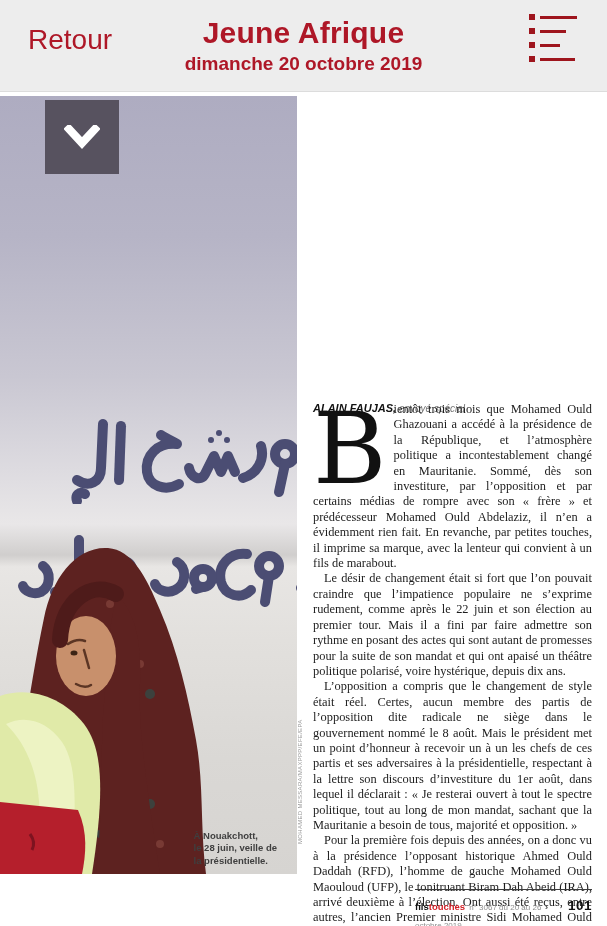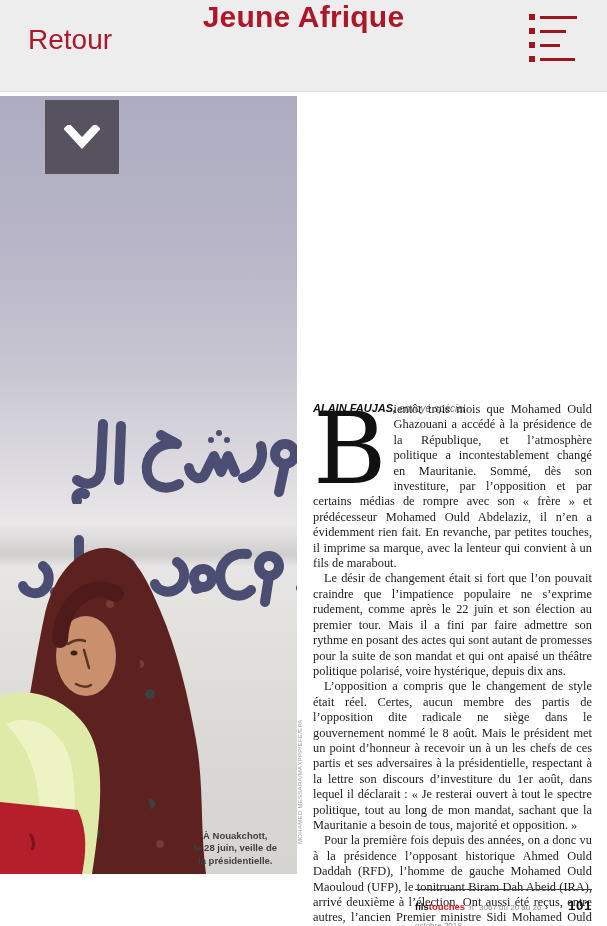--- a/index.html
+++ b/index.html
@@ -3,21 +3,21 @@
 <meta charset="utf-8">
 <style>
   html,body{margin:0;padding:0;background:#fff;}
   .screen{position:relative;width:607px;height:926px;overflow:hidden;background:#fff;
           font-family:"Liberation Sans",sans-serif;padding-left:40px;}
 
   
   .app-header{position:absolute;left:0;top:0;width:607px;height:91px;background:#ededed;
               border-bottom:1px solid #dcdcdc;}
   .back-btn{position:absolute;left:28px;top:24px;font-size:28px;color:#ae1727;cursor:pointer;}
-  .hdr-center{position:absolute;left:0;top:0;width:607px;text-align:center;color:#ae1727;}
+  .hdr-center{position:absolute;left:0;top:16px;width:607px;text-align:center;color:#ae1727;}
   .hdr-title{font-size:30px;font-weight:bold;letter-spacing:.2px;}
   .hdr-date{font-size:19px;font-weight:bold;margin-top:3px;}
   .toc-icon{position:absolute;right:30px;top:14px;width:48px;cursor:pointer;}
   .toc-row{display:flex;align-items:center;margin-bottom:8px;}
   .toc-bullet{width:6px;height:6px;background:#9e151d;margin-right:5px;flex:none;}
   .toc-line{height:3px;background:#9e151d;}
   .toc-l1{width:37px;}.toc-l2{width:26px;}.toc-l3{width:20px;}.toc-l4{width:35px;}
 
   
   .page{position:absolute;left:0;top:92px;width:607px;height:834px;background:#fff;}
@@ -25,21 +25,21 @@
   
   .photo{position:absolute;left:0;top:4px;width:297px;height:778px;overflow:hidden;
          background:linear-gradient(180deg,#aeacc1 0%,#b6b4c6 18%,#c9c7d2 36%,#dddbe0 48%,
                     #e9e7e8 55%,#d0cecd 59%,#e8e6e4 60.5%,#e2e0dd 70%,#dad8d5 85%,#d6d4d1 100%);}
   .collapse-btn{position:absolute;left:45px;top:4px;width:74px;height:74px;background:#57525f;
                 display:flex;align-items:center;justify-content:center;cursor:pointer;}
   .arabic{position:absolute;}
   .arabic path{stroke:#4b4d73;stroke-width:10;fill:none;stroke-linecap:round;stroke-linejoin:round;}
   .arabic circle.o{stroke:#4b4d73;stroke-width:10;fill:none;}
   .arabic circle.dot{fill:#4b4d73;stroke:none;}
-  .photo-caption{position:absolute;right:20px;bottom:6px;text-align:center;font-size:9.5px;
+  .photo-caption{position:absolute;right:20px;bottom:6px;text-align:left;font-size:9.5px;
                  font-weight:bold;color:#3f3f3f;line-height:1.35;}
   .photo-credit{position:absolute;left:297px;top:622px;height:130px;writing-mode:vertical-rl;
                 transform:rotate(180deg);font-size:6px;color:#9a9a9a;letter-spacing:.3px;}
 
   
   .standfirst{position:absolute;left:313px;top:84px;width:278px;font-size:20.5px;line-height:24.5px;
               color:#3a3a3a;letter-spacing:-.2px;}
   .byline{position:absolute;left:313px;top:310px;width:278px;font-size:11px;}
   .byline-name{font-weight:bold;font-style:italic;color:#111;}
   .byline-role{font-style:italic;color:#777;font-size:10px;}
@@ -60,20 +60,21 @@
 </style>
 </head>
 <body>
 
 <div class="screen">
 
   <div class="app-header">
     <div class="back-btn">Retour</div>
     <div class="hdr-center">
       <div class="hdr-title">Jeune Afrique</div>
+      <div class="hdr-date">dimanche 20 octobre 2019</div>
     </div>
     <div class="toc-icon">
       <div class="toc-row">
           <div class="toc-bullet"></div>
           <div class="toc-line toc-l1"></div>
         </div>
       <div class="toc-row">
           <div class="toc-bullet"></div>
           <div class="toc-line toc-l2"></div>
         </div>

